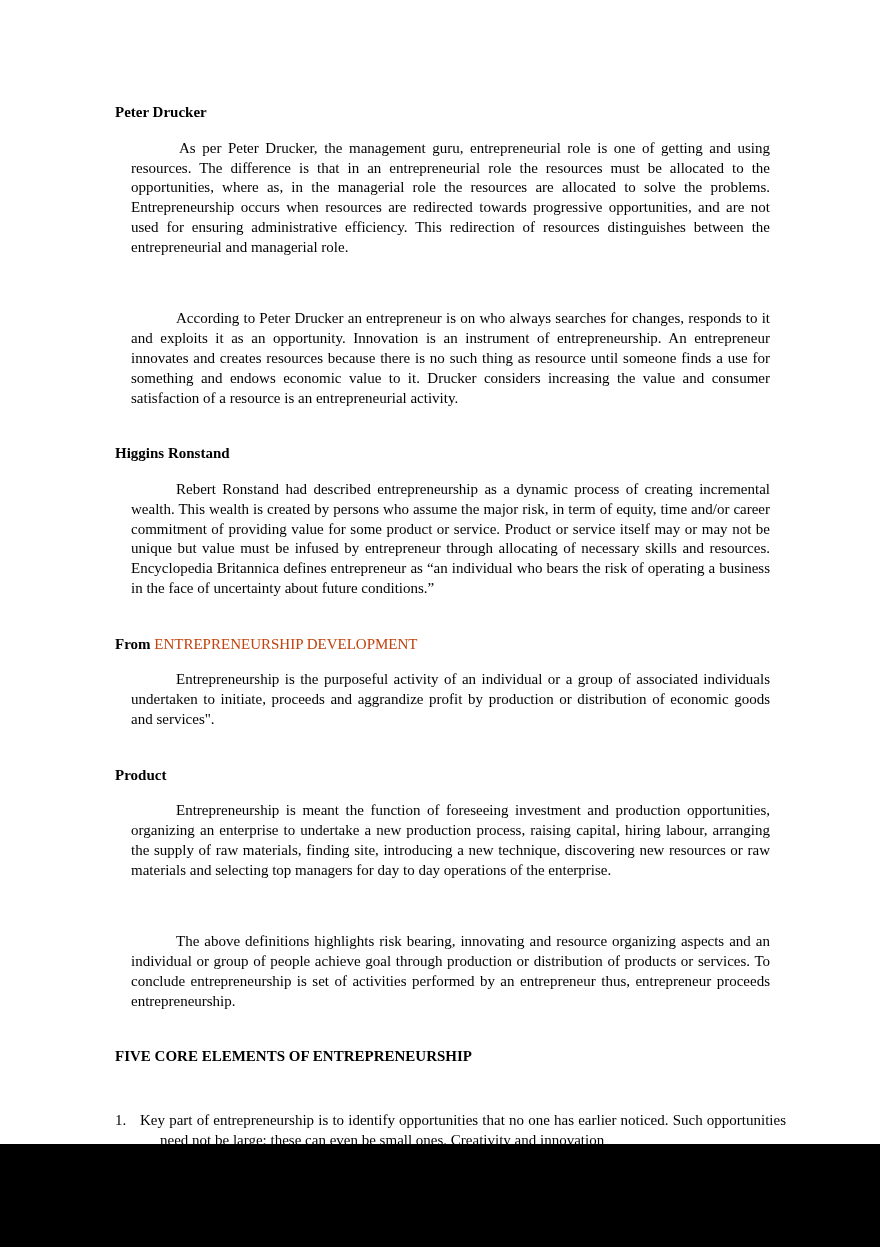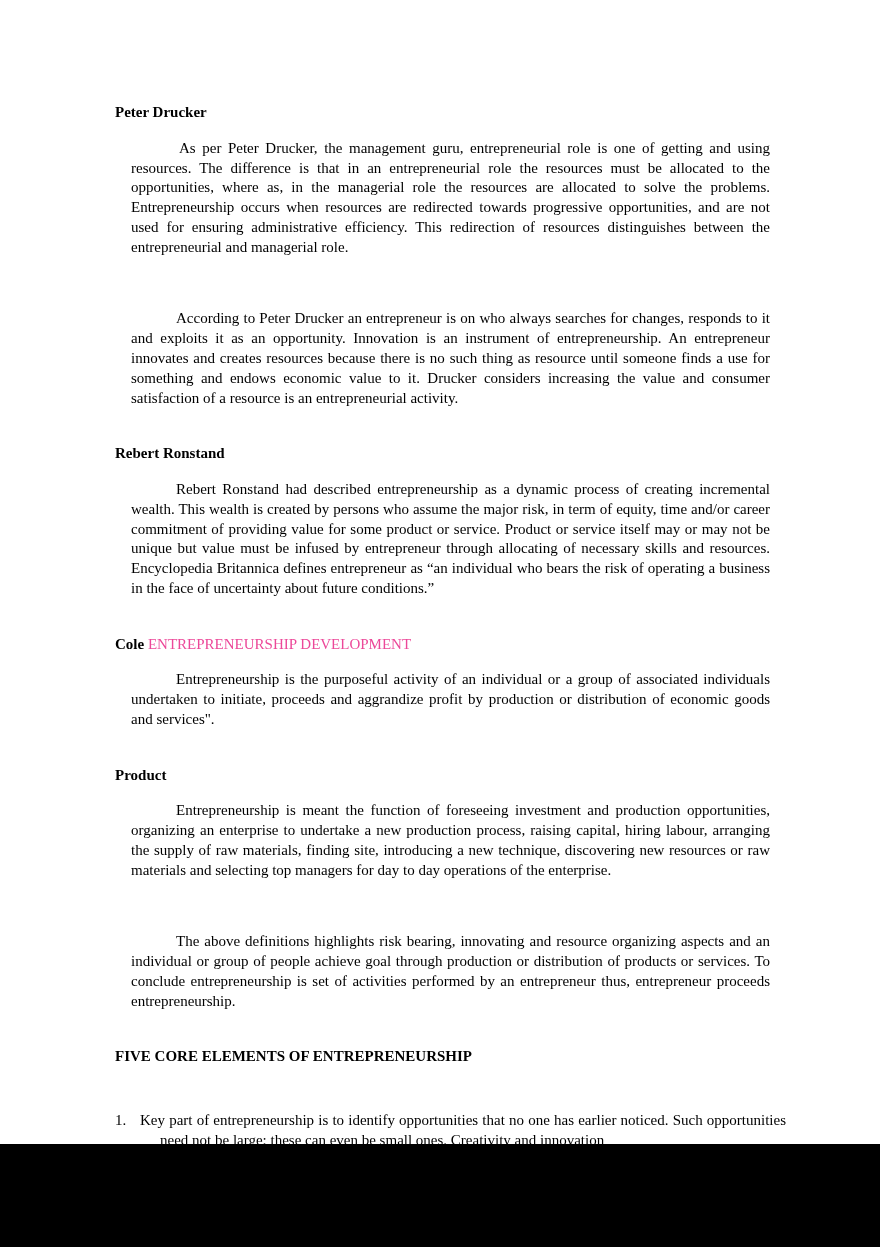--- a/index.html
+++ b/index.html
@@ -42,21 +42,21 @@
       text-indent: 45px;
     }
     .para.first-indent {
       text-indent: 48px;
     }
     .gap {
       height: 19.8px;
     }
     .watermark {
       font-weight: normal;
-      color: #ec4899;
+      color: #c2410c;
     }
     .list-item {
       position: relative;
       margin: 0;
       padding-left: 45px;
       text-align: justify;
       text-indent: -20px;
     }
     .list-num {
       position: absolute;
@@ -86,28 +86,28 @@
     <section>
       <p class="heading">Peter Drucker</p>
       <p class="para first-indent">As per Peter Drucker, the management guru, entrepreneurial role is one of getting and using resources. The difference is that in an entrepreneurial role the resources must be allocated to the opportunities, where as, in the managerial role the resources are allocated to solve the problems. Entrepreneurship occurs when resources are redirected towards progressive opportunities, and are not used for ensuring administrative efficiency. This redirection of resources distinguishes between the entrepreneurial and managerial role.</p>
       <div class="gap"></div>
       <p class="para">According to Peter Drucker an entrepreneur is on who always searches for changes, responds to it and exploits it as an opportunity. Innovation is an instrument of entrepreneurship. An entrepreneur innovates and creates resources because there is no such thing as resource until someone finds a use for something and endows economic value to it. Drucker considers increasing the value and consumer satisfaction of a resource is an entrepreneurial activity.</p>
     </section>
 
     <div class="gap"></div>
 
     <section>
-      <p class="heading">Rebert Ronstand</p>
+      <p class="heading">Higgins Ronstand</p>
       <p class="para">Rebert Ronstand had described entrepreneurship as a dynamic process of creating incremental wealth. This wealth is created by persons who assume the major risk, in term of equity, time and/or career commitment of providing value for some product or service. Product or service itself may or may not be unique but value must be infused by entrepreneur through allocating of necessary skills and resources. Encyclopedia Britannica defines entrepreneur as “an individual who bears the risk of operating a business in the face of uncertainty about future conditions.”</p>
     </section>
 
     <div class="gap"></div>
 
     <section>
-      <p class="heading"><span>Cole</span> <span class="watermark">ENTREPRENEURSHIP DEVELOPMENT</span></p>
+      <p class="heading"><span>From</span> <span class="watermark">ENTREPRENEURSHIP DEVELOPMENT</span></p>
       <p class="para">Entrepreneurship is the purposeful activity of an individual or a group of associated individuals undertaken to initiate, proceeds and aggrandize profit by production or distribution of economic goods and services".</p>
     </section>
 
     <div class="gap"></div>
 
     <section>
       <p class="heading">Product</p>
       <p class="para">Entrepreneurship is meant the function of foreseeing investment and production opportunities, organizing an enterprise to undertake a new production process, raising capital, hiring labour, arranging the supply of raw materials, finding site, introducing a new technique, discovering new resources or raw materials and selecting top managers for day to day operations of the enterprise.</p>
       <div class="gap"></div>
       <p class="para">The above definitions highlights risk bearing, innovating and resource organizing aspects and an individual or group of people achieve goal through production or distribution of products or services. To conclude entrepreneurship is set of activities performed by an entrepreneur thus, entrepreneur proceeds entrepreneurship.</p>

